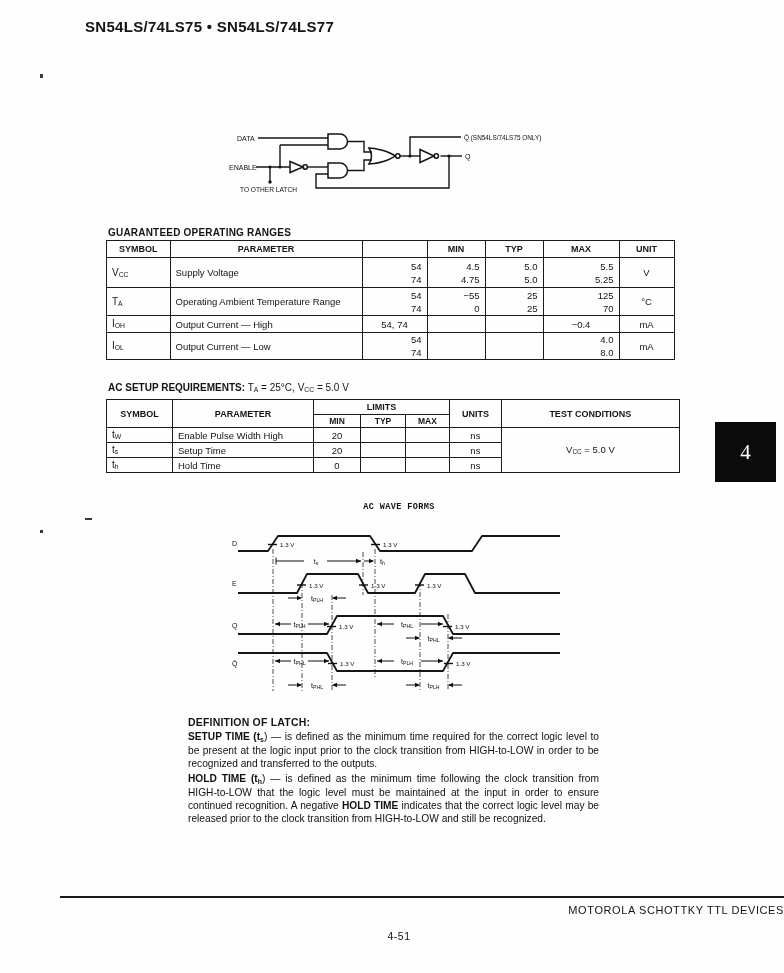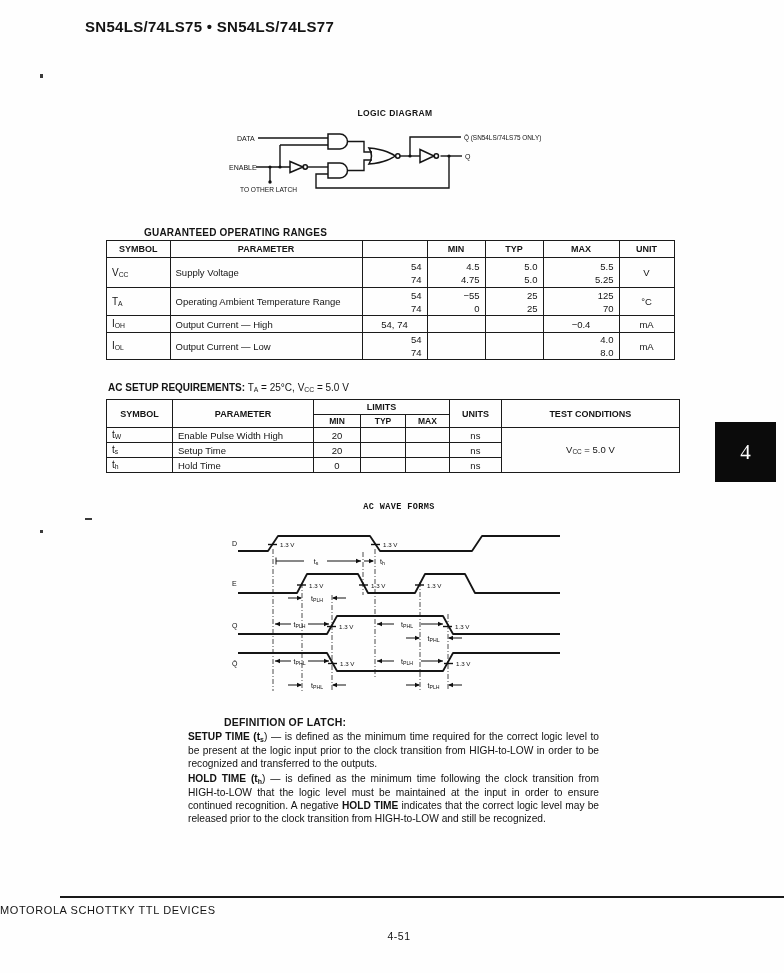--- a/index.html
+++ b/index.html
@@ -2,38 +2,38 @@
 <html><head>
 <meta charset="utf-8">
 <style>
   html,body { margin:0; padding:0; background:#ffffff; }
   .page {
     position:relative; width:784px; height:973px; background:#fefefe;
     font-family:"Liberation Sans", sans-serif; color:#141414; overflow:hidden;
   }
   .abs { position:absolute; }
   .doc-title { font-size:15px; font-weight:bold; letter-spacing:.3px; }
-  .sec-title { font-size:10px; font-weight:bold; letter-spacing:.2px;margin-left:36px; }
+  .sec-title { font-size:10px; font-weight:bold; letter-spacing:.2px; }
   .small-title { font-size:8.5px; font-weight:bold; letter-spacing:.4px; text-align:center; }
   .sub { font-size:.68em; vertical-align:-.22em; }
   .b { font-weight:bold; }
 
   table { border-collapse:collapse; table-layout:fixed; }
   td { border:1px solid #1b1b1b; padding:0 5px; font-size:9.5px; color:#141414;
        vertical-align:middle; overflow:hidden; }
   .t1 { border:1.5px solid #1b1b1b; }
   .t2 { border:1.5px solid #1b1b1b; }
   td.hd { text-align:center; font-weight:bold; font-size:9px; padding:0 12px; }
   td.ctr { text-align:center; }
   .dual div { line-height:13px; text-align:right; }
   td.symcell { font-size:10px; }
 
   .para { font-size:10.2px; line-height:1.3; text-align:justify; color:#111; }
   .footer-rule { background:#191919; }
-  .footer-text { font-size:11px; letter-spacing:.6px; text-align:left; width:784px; }
+  .footer-text { font-size:11px; letter-spacing:.6px; text-align:right; width:784px; }
   .page-num { font-size:10.5px; text-align:center; width:784px; letter-spacing:.5px;margin-left:7px; }
   .side-tab { background:#0b0b0b; color:#fff; display:flex; align-items:center;
               justify-content:center; font-size:21px; font-family:"Liberation Serif", serif; }
   .speck { background:#3a3a3a; }
 
   svg text { font-family:"Liberation Sans", sans-serif; fill:#101010; }
   .sig { fill:none; stroke:#151515; stroke-width:1.8; stroke-linejoin:round; }
   .wire { fill:none; stroke:#151515; stroke-width:1.4; }
   .gate { fill:none; stroke:#151515; stroke-width:1.5; }
   .tick { stroke:#101010; stroke-width:1.4; }
@@ -45,21 +45,20 @@
 <body>
 
 <div class="page">
 
   <div class="abs doc-title" style="left:85px; top:18px;">SN54LS/74LS75 • SN54LS/74LS77</div>
 
   <div class="abs speck" style="left:40px; top:74px; width:3px; height:4px;"></div>
   <div class="abs speck" style="left:85px; top:518px; width:7px; height:2px;"></div>
   <div class="abs speck" style="left:40px; top:530px; width:3px; height:3px;"></div>
 
-  <div class="abs small-title" style="left:230px; top:108px; width:330px;">LOGIC DIAGRAM</div>
 
   <svg class="abs" style="left:228px; top:124px;" width="330" height="78" viewBox="0 0 330 78">
     <g>
       <line class="wire" x1="30" y1="14" x2="100" y2="14"></line>
       <line class="wire" x1="28" y1="43" x2="62" y2="43"></line>
       <line class="wire" x1="52" y1="43" x2="52" y2="21"></line>
       <line class="wire" x1="52" y1="21" x2="100" y2="21"></line>
       <line class="wire" x1="42" y1="43" x2="42" y2="58"></line>
       <line class="wire" x1="80" y1="43" x2="100" y2="43"></line>
       <polyline class="wire" points="119.5,17.5 136,17.5 136,28 144,28" fill="none"></polyline>

